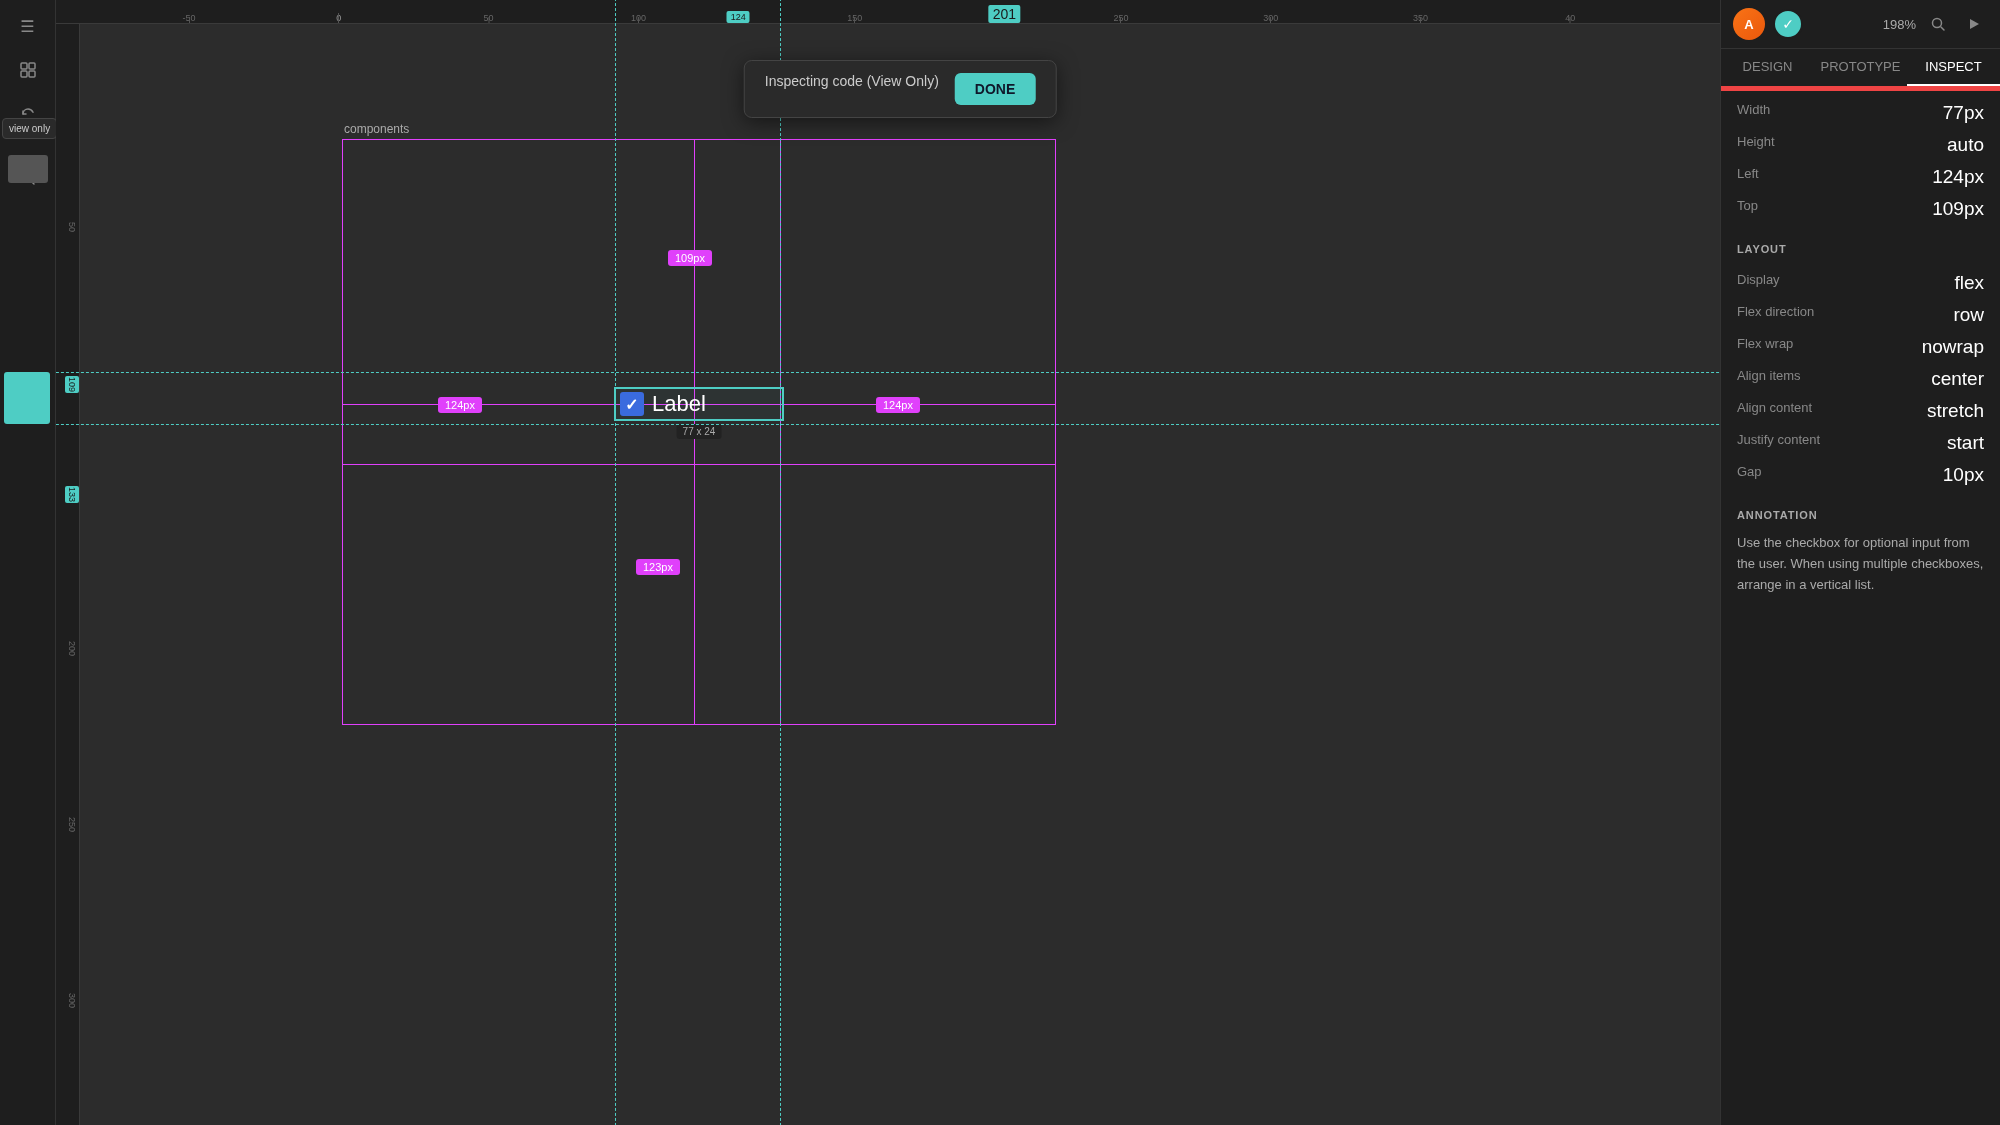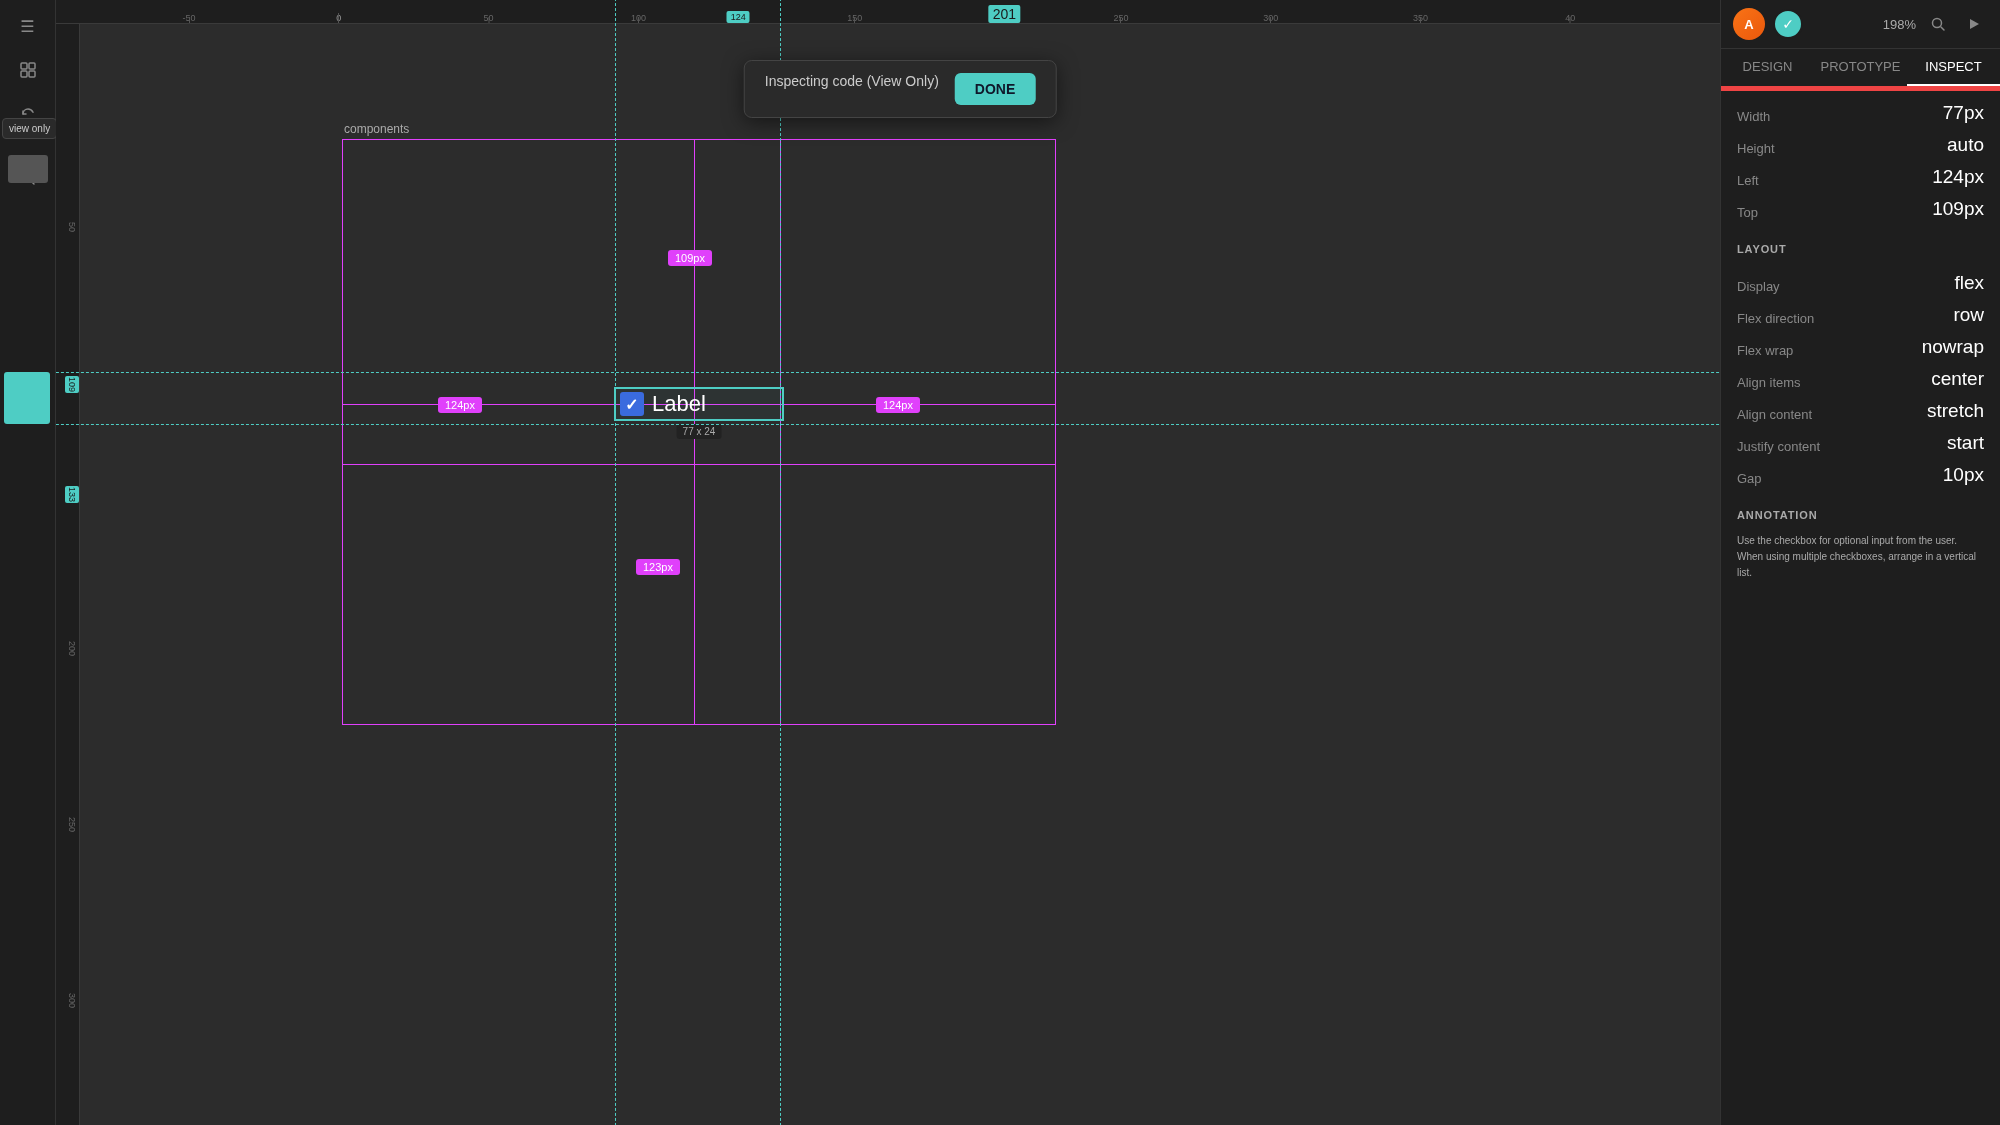--- a/index.html
+++ b/index.html
@@ -362,21 +362,21 @@
       border-color: #555;
     }
 
     
     .prop-section {
       padding: 6px 16px;
     }
     .prop-row {
       display: flex;
       justify-content: space-between;
-      align-items: flex-end;
+      align-items: flex-start;
       padding: 5px 0;
     }
     .prop-label {
       color: #888;
       font-size: 13px;
     }
     .prop-value {
       color: #fff;
       font-size: 19px;
     }
@@ -390,21 +390,21 @@
       letter-spacing: 0.08em;
       text-transform: uppercase;
     }
 
     
     .annotation-section {
       padding: 6px 16px;
     }
     .annotation-text {
       color: #aaa;
-      font-size: 10px;
+      font-size: 13px;
       line-height: 1.6;
     }
   </style>
 </head>
 <body>
 
 <div class="left-sidebar">
   <div class="sidebar-icon">
     <span>☰</span>
   </div>

